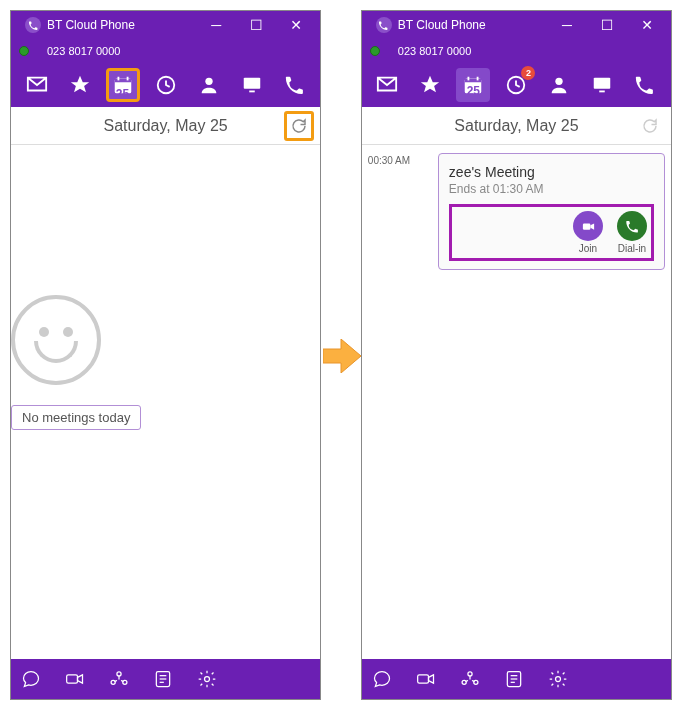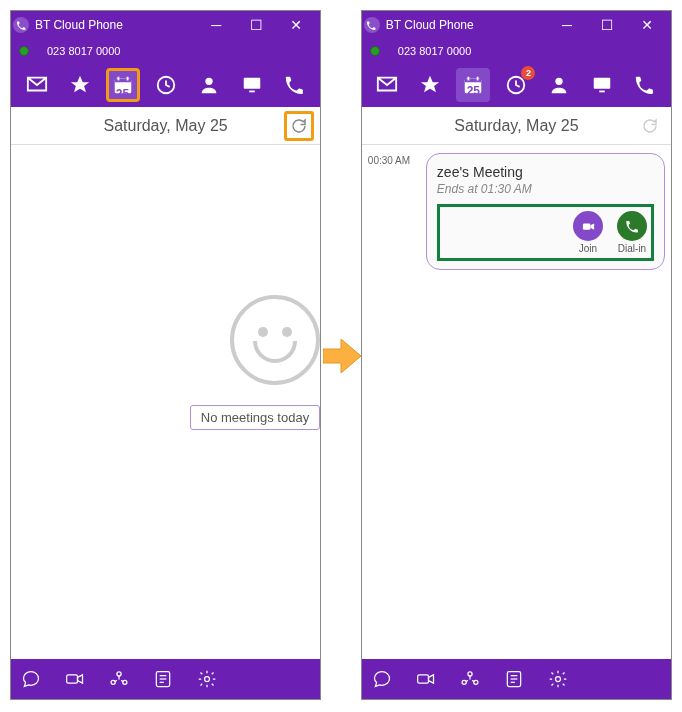--- a/index.html
+++ b/index.html
@@ -22,21 +22,21 @@
     flex-direction: column;
     background: #fff;
     position: relative;
   }
   .titlebar {
     height: 28px;
     background: #6b1fb3;
     display: flex;
     align-items: center;
     justify-content: space-between;
-    padding: 0 4px 0 2px;
+    padding: 0 4px 0 14px;
     color: #fff;
     font-size: 12px;
   }
   .titlebar-left { display: flex; align-items: center; gap: 6px; }
   .app-icon {
     width: 16px; height: 16px; border-radius: 50%;
     background: #8a4fc9;
     display:flex;align-items:center;justify-content:center;font-size:9px;
   }
   .win-controls { display: flex; }
@@ -87,45 +87,45 @@
   .refresh-btn {
     position:absolute; right:6px; top:4px;
     width:30px;height:30px;display:flex;align-items:center;justify-content:center;
     border-radius:3px;
   }
   .refresh-btn svg { width:18px;height:18px; stroke:#888; fill:none; stroke-width:2; }
   .content {
     flex:1; background:#fff; overflow:hidden; position:relative;
   }
   .empty-state {
-    display:flex;flex-direction:column;align-items:flex-end;justify-content:center;
+    display:flex;flex-direction:column;align-items:flex-start;justify-content:center;
     height:100%; padding-bottom:80px;
   }
   .smiley {
     width:90px;height:90px;border:4px solid #ccc;border-radius:50%;margin-bottom:20px;
     position:relative;
   }
   .smiley .eye { position:absolute;width:10px;height:10px;background:#ccc;border-radius:50%; top:28px; }
   .smiley .eye.left { left:24px; } .smiley .eye.right { right:24px; }
   .smiley .mouth {
     position:absolute;width:44px;height:22px;border:4px solid #ccc;border-top:none;
     border-radius:0 0 44px 44px; bottom:18px; left:50%; transform:translateX(-50%);
   }
   .empty-msg {
     border:1px solid #b28fd6;border-radius:3px;padding:4px 10px;color:#555;font-size:13px;
   }
-  .meeting-row { display:flex; gap:6px; padding:8px 6px; }
+  .meeting-row { display:flex; gap:18px; padding:8px 6px; }
   .meeting-time { width:52px;font-size:10px;color:#666;padding-top:2px; }
   .meeting-card {
-    flex:1;border:1px solid #b28fd6;border-radius:14px;padding:10px 10px 8px 10px;
+    flex:1;border:1px solid #b28fd6;border-radius:4px;padding:10px 10px 8px 10px;
     background:#fafafa;
   }
   .meeting-title { font-size:14px;color:#333;margin-bottom:2px; }
-  .meeting-sub { font-size:12px;color:#888;margin-bottom:8px;font-style:italic; }
-  .meeting-actions { display:flex;justify-content:flex-end;gap:14px;padding:4px;border:3px solid #15803d; }
+  .meeting-sub { font-size:12px;color:#888;margin-bottom:8px; }
+  .meeting-actions { display:flex;justify-content:flex-end;gap:14px;padding:4px;border:3px solid #a21caf; }
   .action { display:flex;flex-direction:column;align-items:center;gap:2px; }
   .action-btn { width:30px;height:30px;border-radius:50%;display:flex;align-items:center;justify-content:center; }
   .action-btn.join { background:#8449c9; }
   .action-btn.dial { background:#2a7a2a; }
   .action-btn svg { width:15px;height:15px;fill:#fff; }
   .action-label { font-size:10px;color:#555; }
   .bottom-bar {
     height:40px;background:#6b1fb3;display:flex;align-items:center;
     padding:0 10px; gap:24px;
   }

